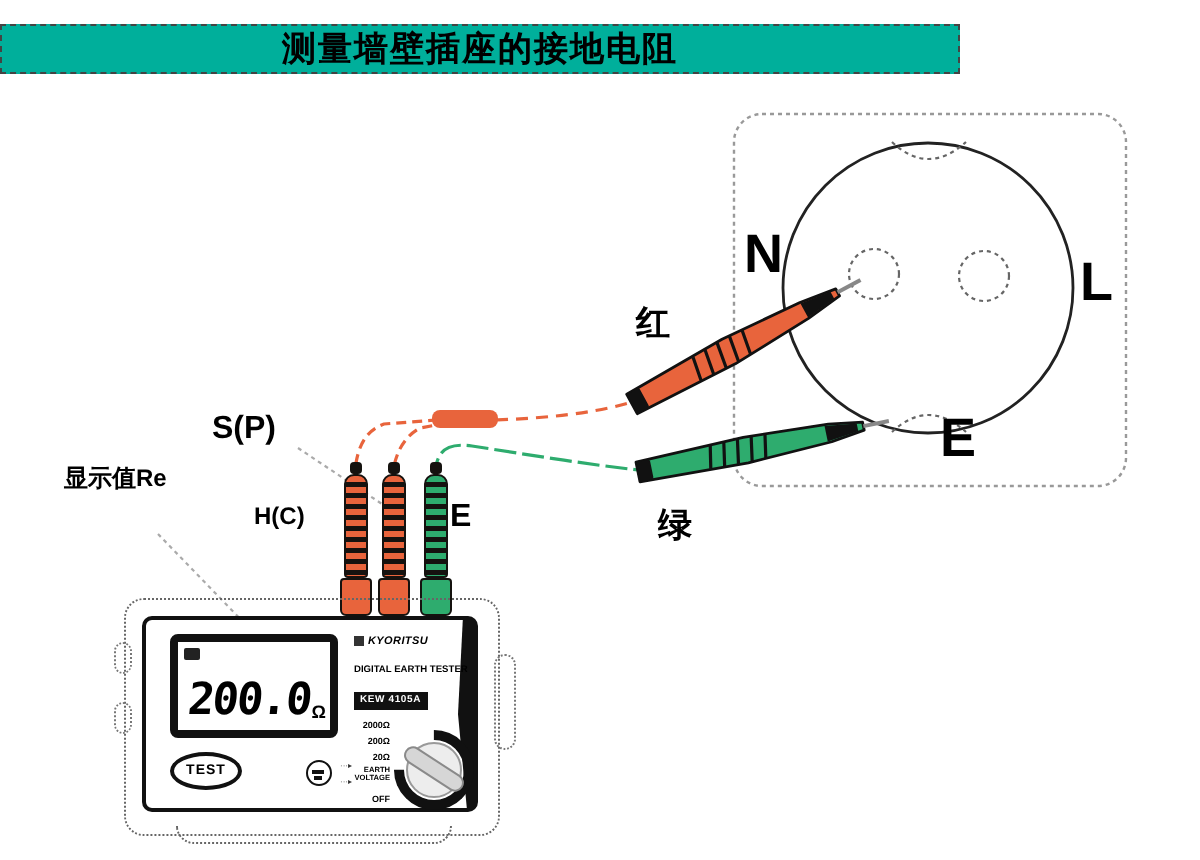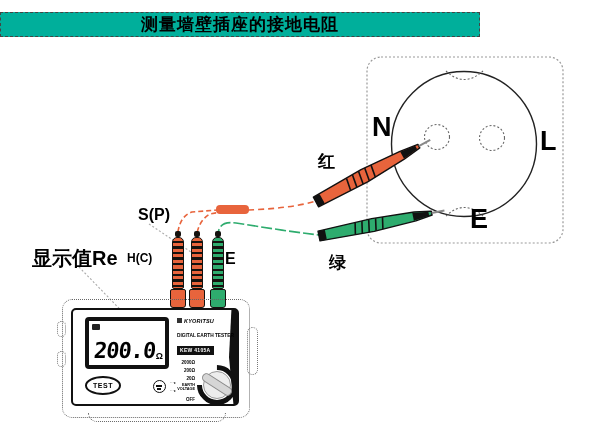--- a/index.html
+++ b/index.html
@@ -18,24 +18,24 @@
     font-size:17px; font-weight:bold; letter-spacing:1px; z-index:4;margin-top:12px;
   }
 
   
   .lbl { position:absolute; font-weight:bold; z-index:3; white-space:nowrap; }
   .lbl-n { left:372px; top:112px; font-size:27px; }
   .lbl-l { left:540px; top:126px; font-size:27px; }
   .lbl-es { left:470px; top:204px; font-size:27px; }
   .lbl-red { left:318px; top:150px; font-size:17px; }
   .lbl-green { left:329px; top:251px; font-size:17px; }
-  .lbl-sp { left:106px; top:206px; font-size:16px;margin-left:32px; }
+  .lbl-sp { left:106px; top:206px; font-size:16px; }
   .lbl-hc { left:127px; top:251px; font-size:12px; }
   .lbl-ep { left:225px; top:250px; font-size:16px; }
-  .lbl-re { left:32px; top:245px; font-size:20px; }
+  .lbl-re { left:32px; top:231px; font-size:12px; }
 
   
   #scene { position:absolute; left:0; top:0; z-index:1; }
 
   
   .plug { position:absolute; top:231px; width:16px; z-index:2; }
   .plug-tip { width:6px; height:6px; background:#15120f; border-radius:2px; margin:0 auto; }
   .plug-ribs {
     width:12px; height:52px; margin:0 auto;
     border:1.5px solid #15120f; border-radius:5px 5px 2px 2px;

